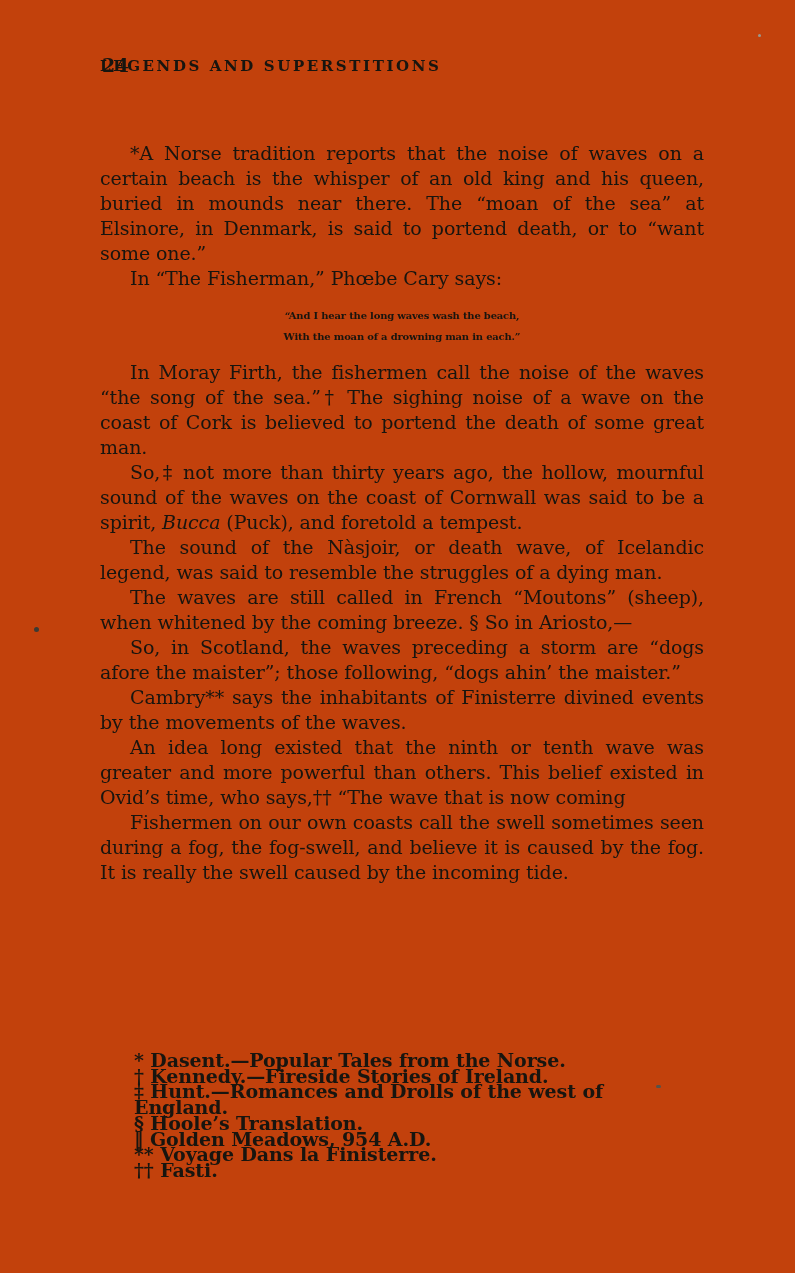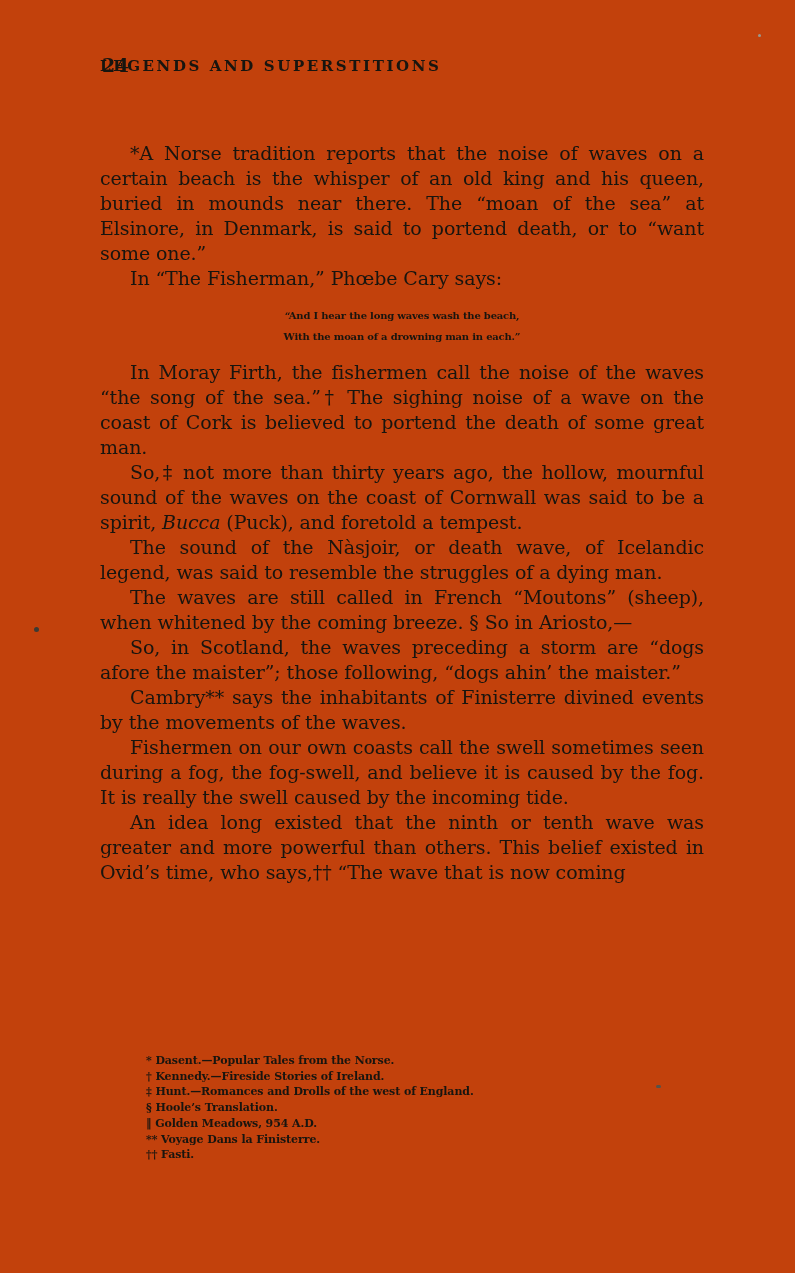--- a/index.html
+++ b/index.html
@@ -62,24 +62,24 @@
     font-weight: bold;
     line-height: 21px;
     text-indent: 0;
     letter-spacing: -0.2px;
   }
   .verse-line {
     display: block;
   }
   .footnotes {
     position: absolute;
-    left: 146px;
+    left: 134px;
     top: 1053px;
     width: 560px;
-    font-size: 11px;
+    font-size: 19px;
     line-height: 15.7px;
     font-weight: bold;
     letter-spacing: -0.1px;
   }
   .footnote {
     margin: 0;
   }
   .speck {
     position: absolute;
     border-radius: 50%;
@@ -118,23 +118,23 @@
     <p class="para">The sound of the Nàsjoir, or death wave, of Icelandic legend, was said to resemble the struggles of a dying man.</p>
 
     <p class="para">The waves are still called in French “Moutons” (sheep), when whitened by the coming breeze.  § So in Ariosto,—</p>
 
 
     <p class="para">So, in Scotland, the waves preceding a storm are “dogs afore the maister”; those following, “dogs ahin’ the maister.”</p>
 
 
     <p class="para">Cambry** says the inhabitants of Finisterre divined events by the movements of the waves.</p>
 
+    <p class="para">An idea long existed that the ninth or tenth wave was greater and more powerful than others.  This belief existed in Ovid’s time, who says,†† “The wave that is now coming</p>
+
     <p class="para">Fishermen on our own coasts call the swell sometimes seen during a fog, the fog-swell, and believe it is caused by the fog.  It is really the swell caused by the incoming tide.</p>
-
-    <p class="para">An idea long existed that the ninth or tenth wave was greater and more powerful than others.  This belief existed in Ovid’s time, who says,†† “The wave that is now coming</p>
 
   </div>
 
   <div class="footnotes">
     <div class="footnote">* Dasent.—Popular Tales from the Norse.</div>
     <div class="footnote">† Kennedy.—Fireside Stories of Ireland.</div>
     <div class="footnote">‡ Hunt.—Romances and Drolls of the west of England.</div>
     <div class="footnote">§ Hoole’s Translation.</div>
     <div class="footnote">‖ Golden Meadows, 954 A.D.</div>
     <div class="footnote">** Voyage Dans la Finisterre.</div>

